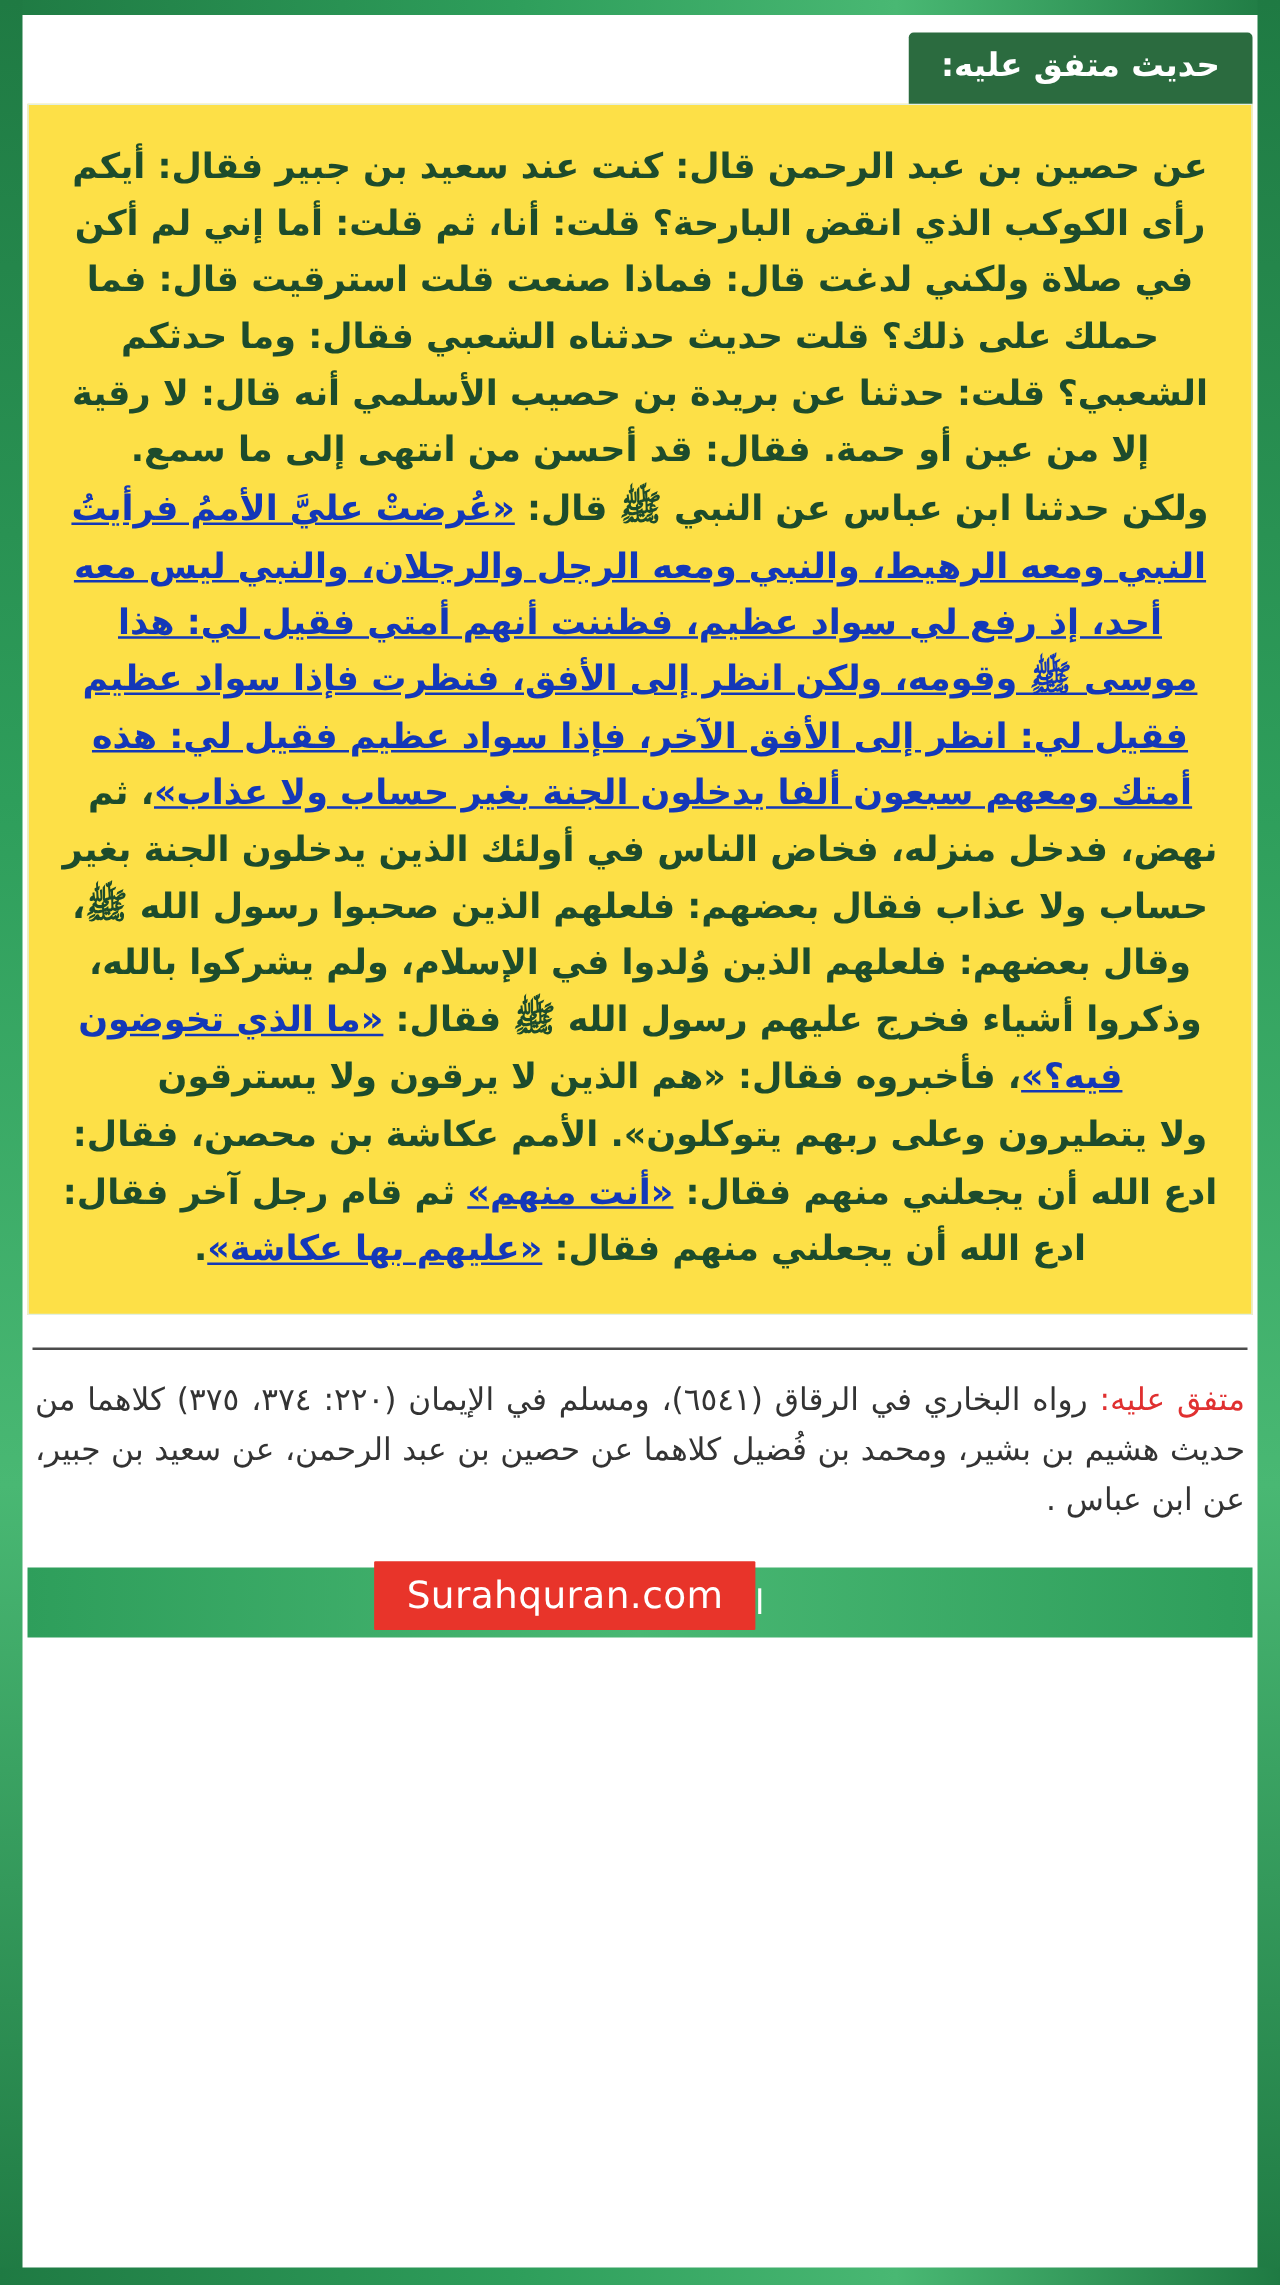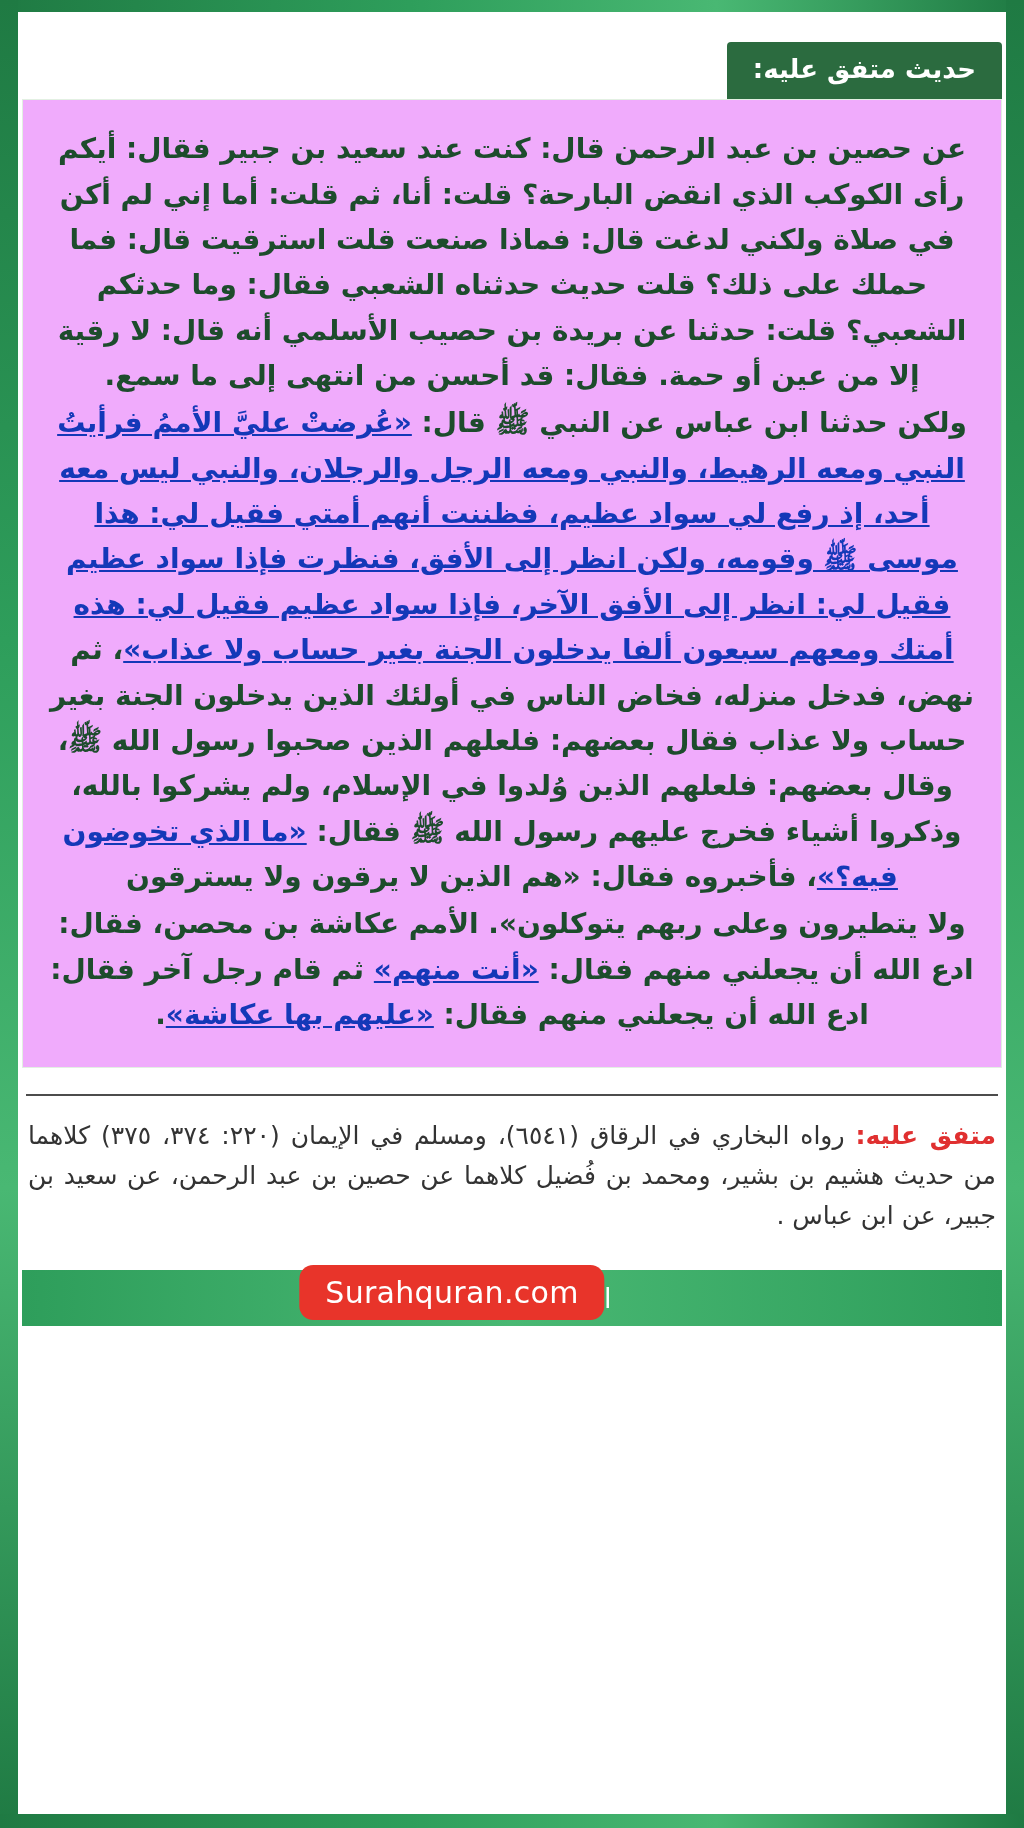--- a/index.html
+++ b/index.html
@@ -39,42 +39,42 @@
   }
   .edge-bottom {
     position: absolute;
     left: 0; right: 0; bottom: 0;
     height: 14px;
     background: linear-gradient(90deg, #1f7a43 0%, #2e9e5b 40%, #49b873 70%, #1f7a43 100%);
   }
 
   .content {
     position: relative;
-    padding: 42px 22px 0 22px;
+    padding: 26px 22px 0 22px;
     z-index: 2;
   }
 
   .header-bar {
     display: flex;
     justify-content: flex-start;
     margin: 0 0 0 0;
   }
   .header-chip {
     background: #2b6b3f;
     color: #ffffff;
     font-size: 26px;
     font-weight: 700;
     padding: 12px 26px 14px 26px;
     border-radius: 4px 4px 0 0;
     line-height: 1.2;
     letter-spacing: 0;
   }
 
   .hadith-box {
-    background: #f0abfc;
+    background: #fde047;
     border: 1px solid #e2f0e2;
     padding: 26px 26px 30px 26px;
     box-sizing: border-box;
   }
 
   .hadith-text {
     font-size: 28px;
     line-height: 1.62;
     color: #1d4c2c;
     font-weight: 700;
@@ -100,21 +100,21 @@
 
   .source {
     font-size: 25px;
     line-height: 1.6;
     color: #333333;
     text-align: justify;
     padding: 0 6px;
   }
   .source .label {
     color: #e03030;
-    font-weight: 700;
+    font-weight: 400;
   }
 
   .footer {
     margin-top: 26px;
     position: relative;
     height: 64px;
   }
   .footer-strip {
     position: absolute;
     left: 0; right: 0; bottom: 0;
@@ -139,21 +139,21 @@
   }
   .brand-badge {
     position: absolute;
     left: 50%;
     transform: translateX(-50%) translateX(-60px);
     bottom: 6px;
     background: #e8342a;
     color: #ffffff;
     font-size: 30px;
     padding: 10px 26px;
-    border-radius: 14px;
+    border-radius: 1px;
     letter-spacing: 0.3px;
     direction: ltr;
     font-family: "DejaVu Sans", "Liberation Sans", sans-serif;
   }
 </style>
 </head>
 <body>
 
 <div class="page">
   <div class="edge-top"></div>

